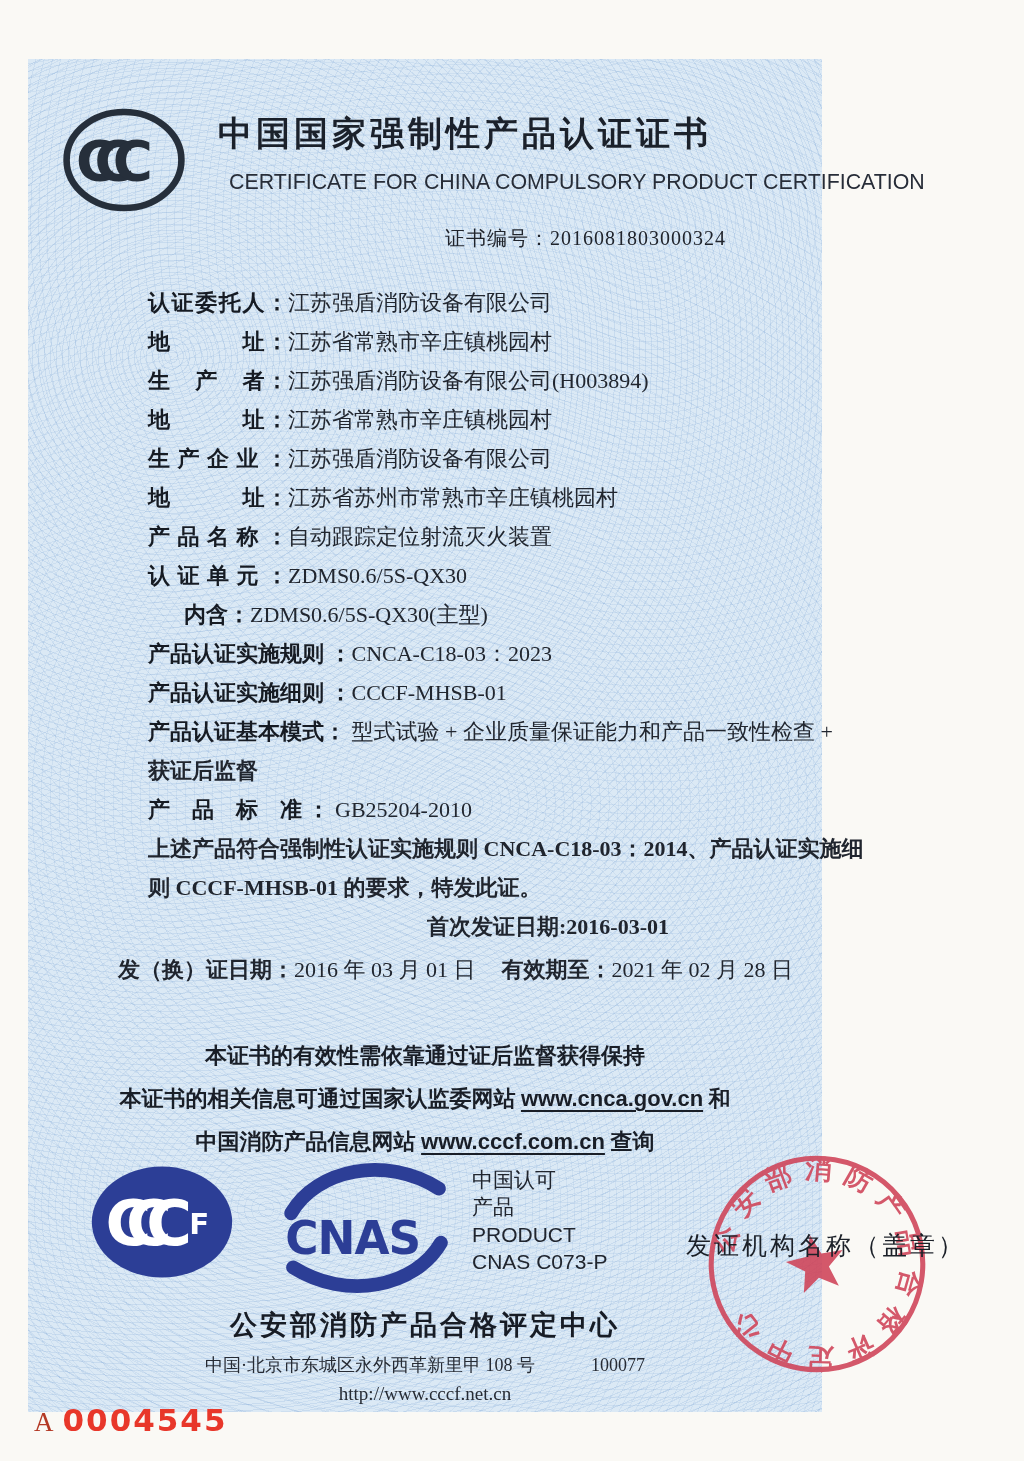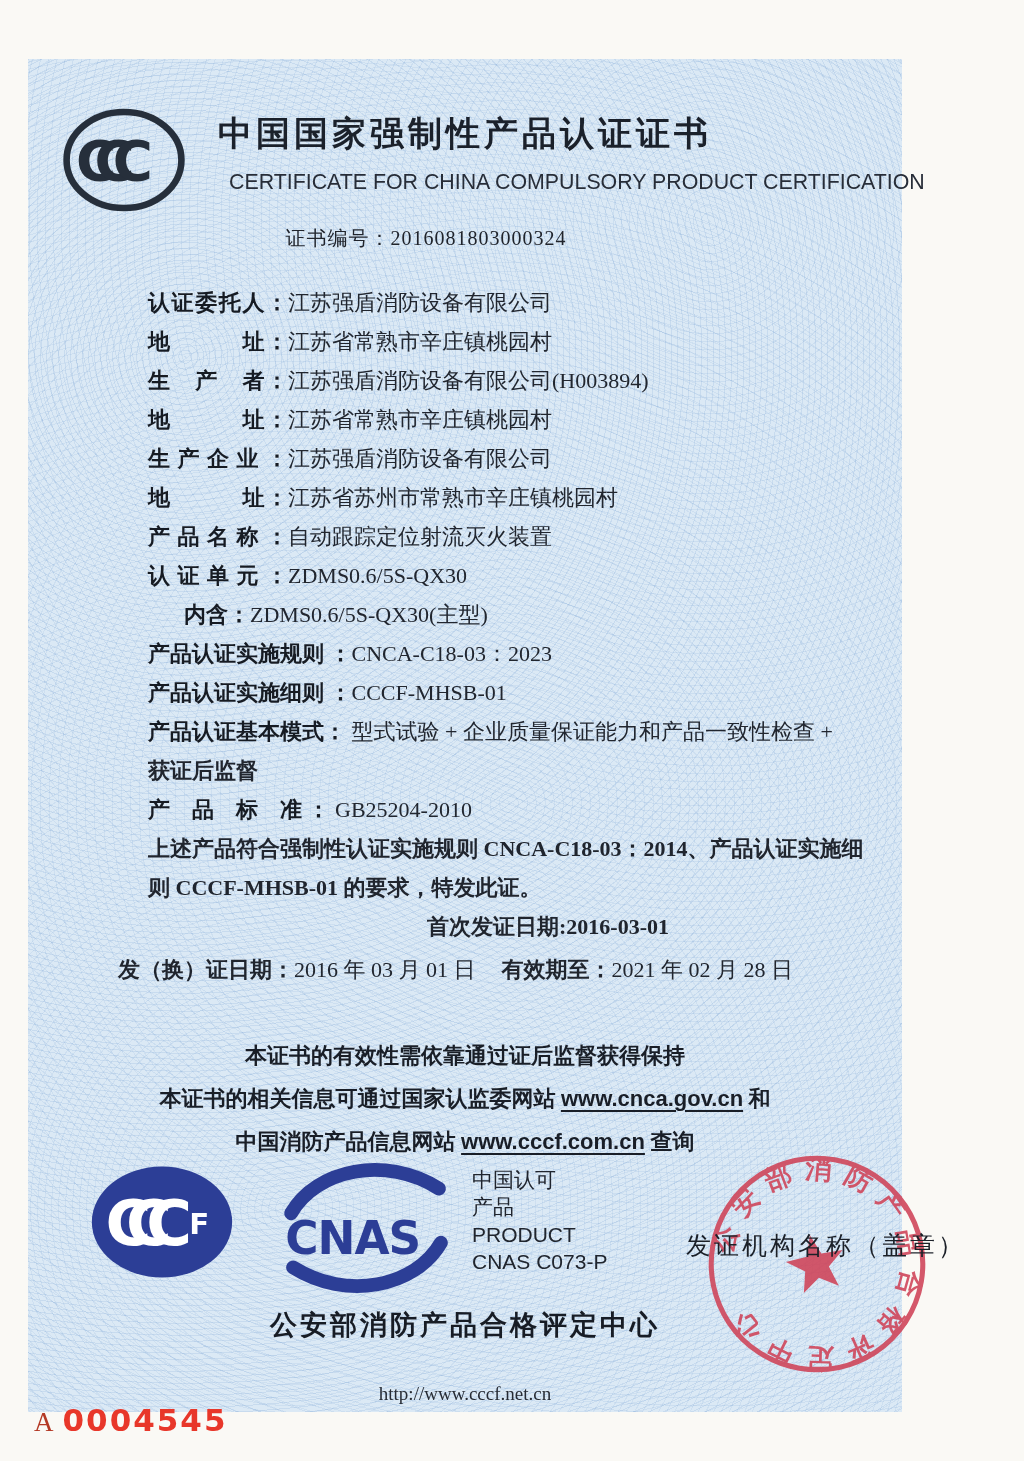--- a/index.html
+++ b/index.html
@@ -5,35 +5,35 @@
   * { margin:0; padding:0; box-sizing:border-box; }
   html,body { width:1024px; }
   body {
     width:1024px; height:1461px; position:relative;
     background:#faf9f5;
     font-family:"Liberation Serif","DejaVu Serif",serif;
     color:#20252e;
     overflow:hidden;
   }
   .cert {
-    position:absolute; left:28px; top:59px; width:874px; height:1353px;
+    position:absolute; left:28px; top:59px; width:794px; height:1353px;
     background-color:#dbe9f5;
     background-image:
       repeating-radial-gradient(circle at 18% 22%, rgba(122,163,212,.20) 0 1px, rgba(255,255,255,0) 1px 6px),
       repeating-radial-gradient(circle at 78% 12%, rgba(122,163,212,.16) 0 1px, rgba(255,255,255,0) 1px 8px),
       repeating-radial-gradient(circle at 55% 55%, rgba(122,163,212,.14) 0 1px, rgba(255,255,255,0) 1px 9px),
       repeating-radial-gradient(circle at 30% 85%, rgba(122,163,212,.14) 0 1px, rgba(255,255,255,0) 1px 7px);
   }
   .ccc-logo { position:absolute; left:32px; top:46px; width:128px; height:110px; }
   .titles { position:absolute; left:190px; top:52px; width:740px; }
   .title-cn { font-size:34px; font-weight:bold; letter-spacing:4px; color:#1b212b; }
   .title-en { margin-top:12px; font-size:22px; color:#272d38;
               font-family:"Liberation Sans","DejaVu Sans",sans-serif;
               transform:scaleX(.97); transform-origin:center; white-space:nowrap; }
-  .cert-no { position:absolute; left:0; right:96px; top:166px; text-align:center;
+  .cert-no { position:absolute; left:0; right:96px; top:166px; text-align:right;
              font-size:20px; letter-spacing:1px; color:#20242c;padding-left:18px; }
   .fields { position:absolute; left:120px; top:224px; width:800px;
             font-size:22px; line-height:39px; white-space:nowrap; }
   .row .lab { font-weight:bold; display:inline-block; min-width:140px;
               text-align:justify; text-align-last:justify; color:#161b23; }
   .row.indent { padding-left:36px; }
   .row.indent .lab { min-width:0; text-align-last:auto; }
   .row.plain { font-weight:bold; }
   .row.center { text-align:center; font-weight:bold; }
   .row.issue { margin-left:-30px; margin-top:4px; font-weight:bold; }
@@ -136,17 +136,18 @@
       </defs>
       <text font-size="26" fill="#cf4257" font-weight="bold" style="letter-spacing:11px" font-family="Liberation Serif, DejaVu Serif, serif">
         <textPath href="#sealArc" startOffset="5%">公安部消防产品合格评定中心</textPath>
       </text>
     </g>
   </svg>
 
   <div class="stamp-label">发证机构名称（盖章）</div>
 
   <div class="footer-org">公安部消防产品合格评定中心</div>
+  <div class="footer-addr"><span>中国·北京市东城区永外西革新里甲 108 号</span><span class="post">100077</span></div>
   <div class="footer-url">http://www.cccf.net.cn</div>
 
 </div>
 
 <div class="serial"><span class="serial-a">A</span><span class="serial-n">0004545</span></div>
 
 </body></html>

